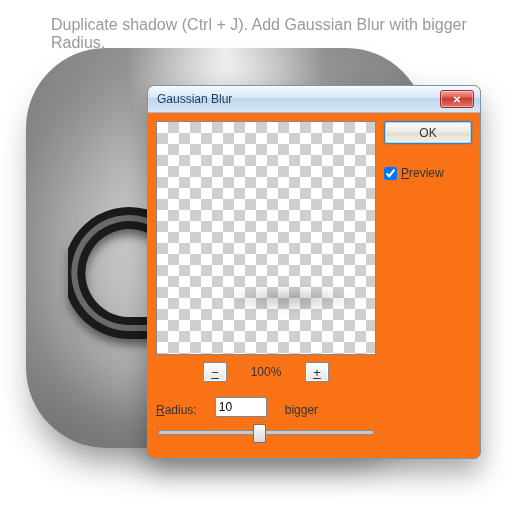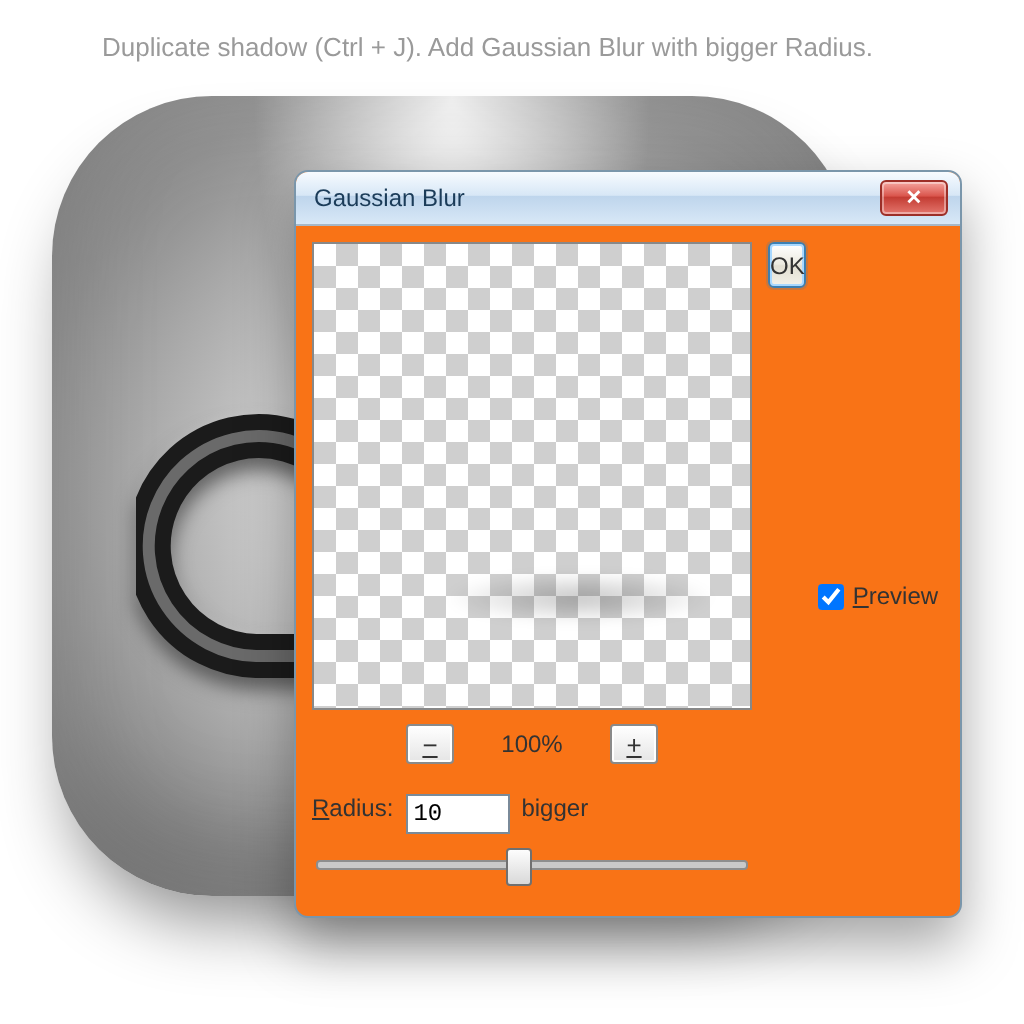--- a/index.html
+++ b/index.html
@@ -1,16 +1,16 @@
 <!DOCTYPE html>
 <html><head>
 <meta charset="utf-8">
 <style>
   html,body{margin:0;padding:0;width:512px;height:512px;background:#fff;font-family:"Segoe UI",Tahoma,Arial,sans-serif;font-size:12px;color:#333;overflow:hidden}
-  .caption{position:absolute;left:51px;top:16px;font-size:13px;color:#9a9a9a}
+  .caption{position:absolute;left:51px;top:16px;font-size:16px;color:#9a9a9a}
   
   .icon-wrap{position:absolute;left:26px;top:48px;width:400px;height:400px;border-radius:80px;
     background:
       radial-gradient(ellipse at 50% 0%, rgba(255,255,255,.9) 0%, rgba(255,255,255,0) 35%),
       radial-gradient(circle at 50% 50%, #eee 0%, #cfcfcf 30%, #aaa 55%, #8b8b8b 75%, #6e6e6e 100%),
       repeating-conic-gradient(from 0deg at 50% 50%, #bdbdbd 0deg, #e6e6e6 6deg, #9c9c9c 12deg);
     box-shadow:0 22px 35px -10px rgba(0,0,0,.45), inset 0 0 60px rgba(255,255,255,.25), inset 0 -25px 50px rgba(0,0,0,.25);
     background-blend-mode:screen,normal,normal;
   }
   .cloud{position:absolute;left:42px;top:120px;filter:drop-shadow(0 6px 5px rgba(0,0,0,.55)) drop-shadow(0 0 2px rgba(255,255,255,.4))}
@@ -25,28 +25,28 @@
   .leftarea{flex:1;padding:8px 6px 8px 8px;display:flex;flex-direction:column}
   .preview{flex:0 0 232px;border:1px solid #888;background:#fff;position:relative;box-shadow:inset 0 0 3px rgba(0,0,0,.3);overflow:hidden}
   .checker{position:absolute;inset:0;background:
      linear-gradient(45deg,#cfcfcf 25%,transparent 25%,transparent 75%,#cfcfcf 75%),
      linear-gradient(45deg,#cfcfcf 25%,#fff 25%,#fff 75%,#cfcfcf 75%);
      background-size:22px 22px;background-position:0 0,11px 11px}
   .smear{position:absolute;left:30%;right:8%;bottom:18%;height:26px;background:radial-gradient(ellipse at center, rgba(0,0,0,.22) 0%, rgba(0,0,0,0) 70%);filter:blur(3px)}
   .zoomrow{display:flex;align-items:center;justify-content:center;gap:18px;margin-top:6px;height:22px}
   .zbtn{width:22px;height:18px;border:1px solid #8a8a8a;background:linear-gradient(#fff,#e5e5e5);border-radius:2px;display:flex;align-items:center;justify-content:center;font-size:13px;line-height:1;box-shadow:inset 0 0 0 1px #fff;text-decoration:underline}
   .zval{min-width:42px;text-align:center}
-  .radrow{display:flex;align-items:flex-start;gap:6px;margin-top:14px}
+  .radrow{display:flex;align-items:flex-end;gap:18px;margin-top:14px}
   .radrow label{}
-  .numin{width:44px;height:18px;border:1px solid #7a8a99;background:#fff;padding:0 3px;font-family:Liberation Mono, monospace;font-size:12px}
+  .numin{width:44px;height:18px;border:1px solid #7a8a99;background:#fff;padding:0 3px;font-family:Liberation Sans, sans-serif;font-size:12px}
   .sliderwrap{position:relative;height:22px;margin:4px 2px 0 2px}
   .track{position:absolute;left:0;right:0;top:9px;height:3px;background:#c9c9c9;border:1px solid #8d8d8d;border-radius:2px}
   .thumb{position:absolute;top:3px;left:44%;width:11px;height:17px;background:linear-gradient(#fdfdfd,#d9d9d9);border:1px solid #707070;border-radius:2px}
   
-  .rightcol{width:88px;padding:8px 8px 0 2px;display:flex;flex-direction:row;gap:6px}
+  .rightcol{width:88px;padding:8px 8px 0 2px;display:flex;flex-direction:column;gap:6px}
   .winbtn{height:21px;border:1px solid #707070;border-radius:3px;background:linear-gradient(#fff,#eceae0 48%,#e2dfd2 52%,#f3f1e8);font-size:12px;display:flex;align-items:center;justify-content:center;box-shadow:inset 0 0 0 1px #fff}
   .winbtn.default{border-color:#3c7fb1;box-shadow:inset 0 0 0 1px #a8d8ff,0 0 0 1px rgba(60,127,177,.25)}
   .chkrow{display:flex;align-items:center;gap:4px;margin-top:16px;font-size:12px}
   .chkrow input{width:13px;height:13px;margin:0}
   .underline{text-decoration:underline}
 </style>
 </head>
 <body>
 
 <div class="caption">Duplicate shadow (Ctrl + J). Add Gaussian Blur with bigger Radius.</div>

